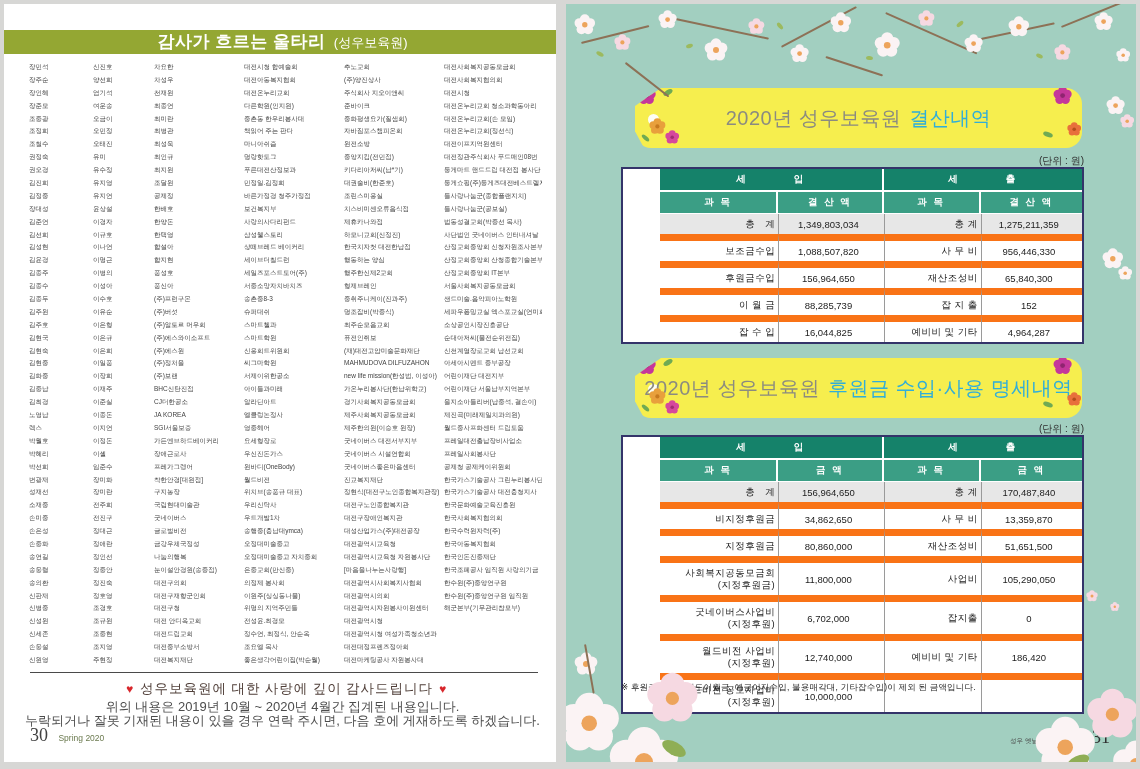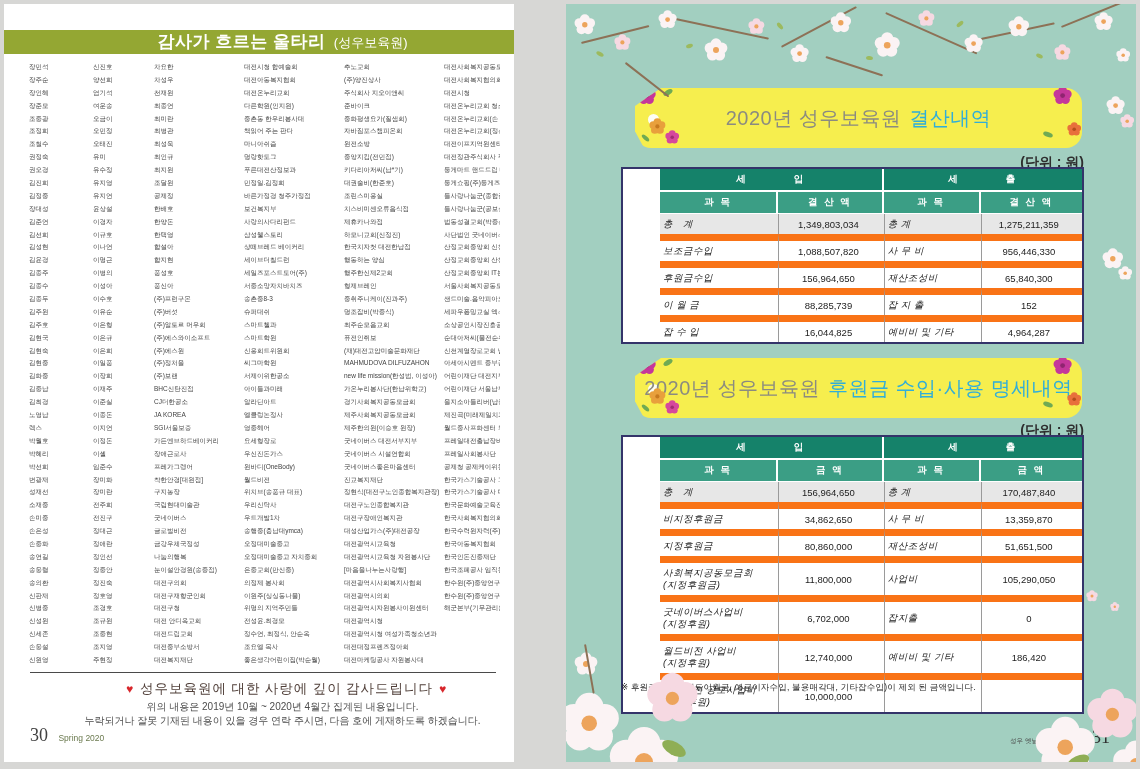--- a/index.html
+++ b/index.html
@@ -1,64 +1,64 @@
 <!DOCTYPE html>
 <html><head>
 <meta charset="utf-8">
 <style>
   html,body{margin:0;padding:0;}
   body{font-family:"Liberation Sans","DejaVu Sans",sans-serif;background:#b9b9b9;}
   .spread{position:relative;width:1140px;height:769px;background:#d7d7d5;overflow:hidden;}
   .page{position:absolute;top:4px;height:758px;overflow:hidden;}
-  .page-left{left:4px;width:510px;background:#ffffff;}
+  .page-left{left:4px;width:552px;background:#ffffff;}
   .page-right{left:566px;width:570px;background:#a2cfc0;}
 
   
   .title-bar{position:absolute;top:26px;left:0;width:557px;height:24px;background:#94a733;
     color:#fff;text-align:center;line-height:24px;}
   .title-main{font-size:17px;font-weight:bold;letter-spacing:.5px;}
   .title-suffix{font-size:13px;font-weight:normal;margin-left:4px;}
   .donor-grid{position:absolute;top:57px;left:25px;right:14px;font-size:6.5px;color:#3f3f3f;line-height:12.9px;}
   .donor-row{display:grid;grid-template-columns:64px 61px 90px 100px 100px auto;height:12.9px;}
   .donor-cell{overflow:hidden;white-space:nowrap;}
   .divider{position:absolute;left:26px;right:18px;top:668px;border-top:1.5px solid #4a4a4a;}
   .thanks{position:absolute;top:676px;left:0;width:557px;text-align:center;}
   .heart-line{font-size:13.5px;color:#51403a;letter-spacing:1px;font-family:"Liberation Serif","DejaVu Serif",serif;padding-left:8px;}
   .heart{color:#d8262b;margin:0 6px;font-size:12px;}
-  .note{font-size:10px;color:#4c4c4c;margin-top:3px;line-height:11px;}
+  .note{font-size:13px;color:#4c4c4c;margin-top:3px;line-height:11px;}
   .page-footer-left{position:absolute;left:26px;bottom:16px;}
   .pagenum{font-family:"Liberation Serif","DejaVu Serif",serif;font-size:18px;color:#404040;}
   .season{font-size:8.5px;color:#6b7a4f;margin-left:6px;}
 
   
   .banner{position:absolute;left:69px;width:447px;height:60px;background:#f6ee4e;border-radius:16px;
     clip-path:polygon(26px 0, 100% 0, 100% 100%, 9px 100%, 0 72%, 0 30%);}
   .banner1{top:84px;}
   .banner2{top:354px;}
   .banner-hole{position:absolute;left:13px;top:26px;width:11px;height:11px;border-radius:50%;background:#fdfdf4;}
   .banner-text{position:absolute;left:0;right:0;top:0;bottom:0;display:flex;align-items:center;justify-content:center;
     font-size:20px;color:#8b8b80;letter-spacing:.5px;white-space:nowrap;}
   .banner-hl{color:#31aed8;margin-left:8px;}
-  .unit{position:absolute;right:52px;font-size:14px;color:#2e2e2e;font-weight:bold;}
+  .unit{position:absolute;right:52px;font-size:10px;color:#2e2e2e;}
   .unit1{top:150px;}
   .unit2{top:418px;}
   .fin-table{position:absolute;left:55px;width:463px;border-collapse:separate;border-spacing:0;background:#fff;
     border:2px solid #34346a;table-layout:fixed;padding-left:37px;}
   .tbl1{top:163px;}
   .tbl2{top:431px;}
   .fin-table th{font-size:9.5px;color:#fff;font-weight:bold;padding:4px 2px;letter-spacing:2px;}
   .fin-table .gh{background:#15826a;border-right:2px solid #fff;border-bottom:2px solid #fff;white-space:pre;}
   .fin-table .gh:last-child{border-right:none;}
   .fin-table .ch{background:#3b9e85;border-right:2px solid #fff;border-bottom:1.5px solid #fff;}
   .fin-table .ch:last-child{border-right:none;}
   .fin-table td{font-size:9.5px;color:#222;border-top:7px solid #f97316;border-left:1px solid #9a9a9a;
     padding:4px 3px;background:#fff;}
   .fin-table td:first-child{border-left:none;}
   .fin-table tbody tr:first-child td{border-top:none;}
-  .fin-table td.lbl{text-align:left;letter-spacing:.5px;white-space:pre-line;line-height:12px;font-style:italic;}
+  .fin-table td.lbl{text-align:right;letter-spacing:.5px;white-space:pre-line;line-height:12px;}
   .fin-table td.num{text-align:center;padding-right:9px;font-variant-numeric:tabular-nums;}
   .fin-table tr.total td{background:#e7e7e7;}
   .footnote{position:absolute;left:55px;top:678px;font-size:8.5px;color:#222;letter-spacing:.2px;}
   .page-footer-right{position:absolute;right:26px;bottom:14px;display:flex;align-items:baseline;}
   .footer-label{font-size:6.5px;color:#4a4a4a;margin-right:5px;}
   .pagenum-r{font-family:"Liberation Serif","DejaVu Serif",serif;font-size:18px;color:#2f2f2f;}
   .decor,.decor *{pointer-events:none;}
   .branch{position:absolute;background:#8d7156;height:1.6px;border-radius:1px;transform-origin:0 0;}
   .leaf{position:absolute;background:#9cba5e;border-radius:50%;transform-origin:center;}
   .flower{position:absolute;}

